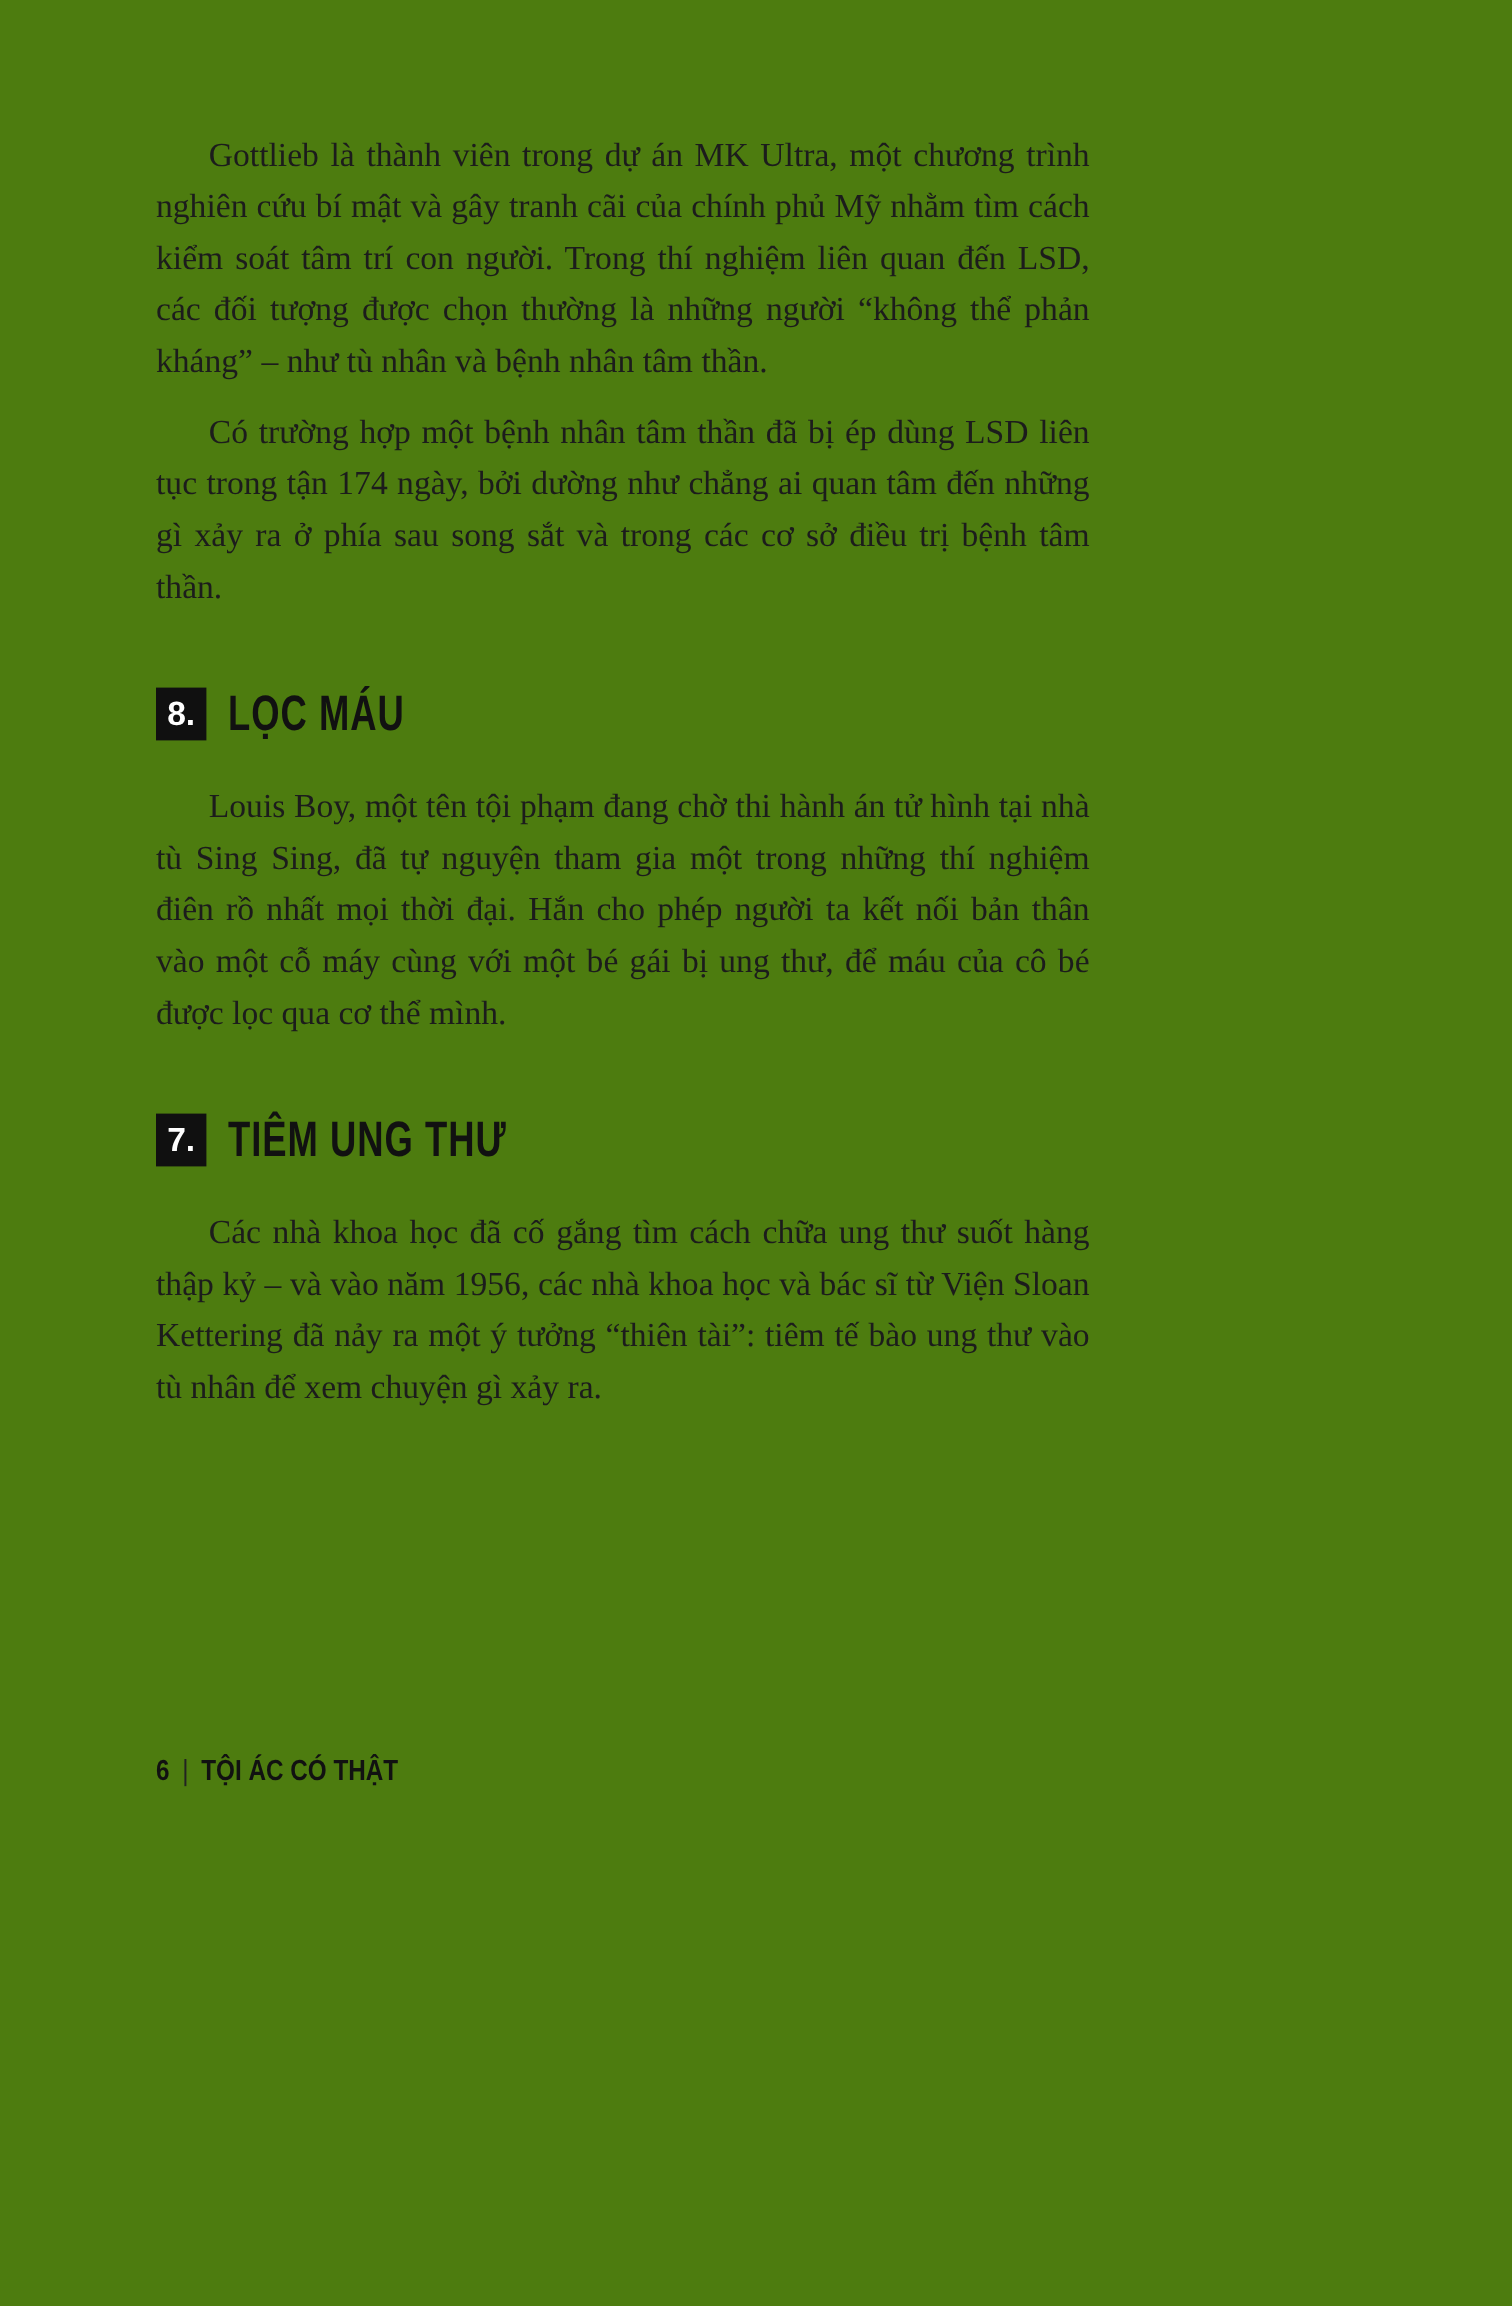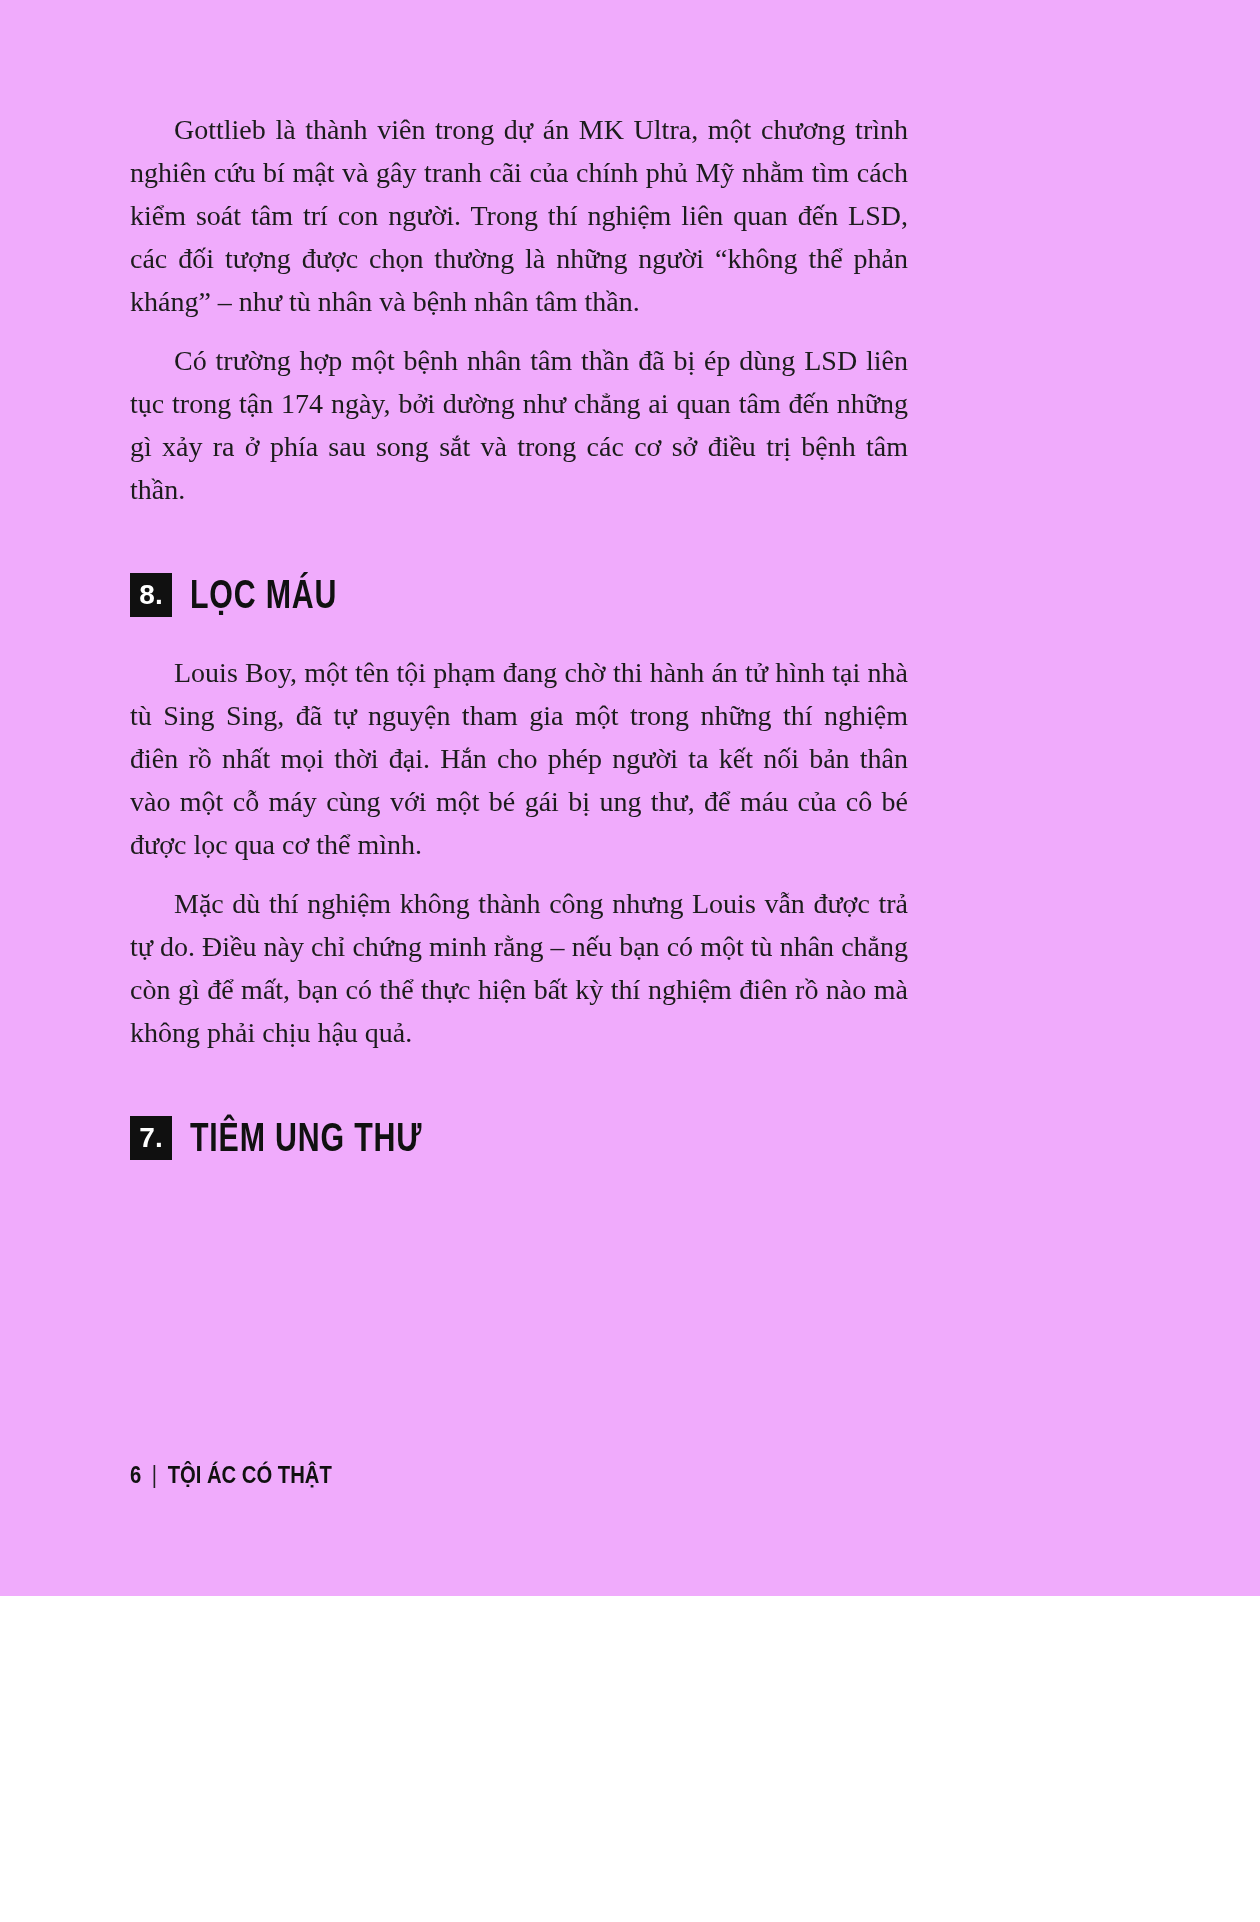--- a/index.html
+++ b/index.html
@@ -3,22 +3,22 @@
 <meta charset="utf-8">
 <style>
   html, body {
     margin: 0;
     padding: 0;
     background: #ffffff;
   }
   .page {
     position: relative;
     width: 1260px;
-    height: 1596px;
-    background: #f0abfc;
+    height: 1922px;
+    background: #4d7c0f;
     color: #1c1c1c;
     font-family: "Liberation Serif", serif;
     overflow: hidden;
   }
   .content {
     position: absolute;
     left: 130px;
     top: 108px;
     width: 778px;
   }
@@ -93,27 +93,27 @@
     <p class="body-text">Có trường hợp một bệnh nhân tâm thần đã bị ép dùng LSD liên tục trong tận 174 ngày, bởi dường như chẳng ai quan tâm đến những gì xảy ra ở phía sau song sắt và trong các cơ sở điều trị bệnh tâm thần.</p>
 
     <div class="section-heading">
       <span class="num-badge">8.</span>
       <span class="section-title">LỌC MÁU</span>
     </div>
 
 
     <p class="body-text">Louis Boy, một tên tội phạm đang chờ thi hành án tử hình tại nhà tù Sing Sing, đã tự nguyện tham gia một trong những thí nghiệm điên rồ nhất mọi thời đại. Hắn cho phép người ta kết nối bản thân vào một cỗ máy cùng với một bé gái bị ung thư, để máu của cô bé được lọc qua cơ thể mình.</p>
 
-    <p class="body-text">Mặc dù thí nghiệm không thành công nhưng Louis vẫn được trả tự do. Điều này chỉ chứng minh rằng – nếu bạn có một tù nhân chẳng còn gì để mất, bạn có thể thực hiện bất kỳ thí nghiệm điên rồ nào mà không phải chịu hậu quả.</p>
 
     <div class="section-heading">
       <span class="num-badge">7.</span>
       <span class="section-title">TIÊM UNG THƯ</span>
     </div>
 
+    <p class="body-text">Các nhà khoa học đã cố gắng tìm cách chữa ung thư suốt hàng thập kỷ – và vào năm 1956, các nhà khoa học và bác sĩ từ Viện Sloan Kettering đã nảy ra một ý tưởng “thiên tài”: tiêm tế bào ung thư vào tù nhân để xem chuyện gì xảy ra.</p>
 
   </div>
 
   <div class="footer">
     <span class="page-num">6</span>
     <span class="sep">|</span>
     <span class="book-title">TỘI ÁC CÓ THẬT</span>
   </div>
 </div>
 

